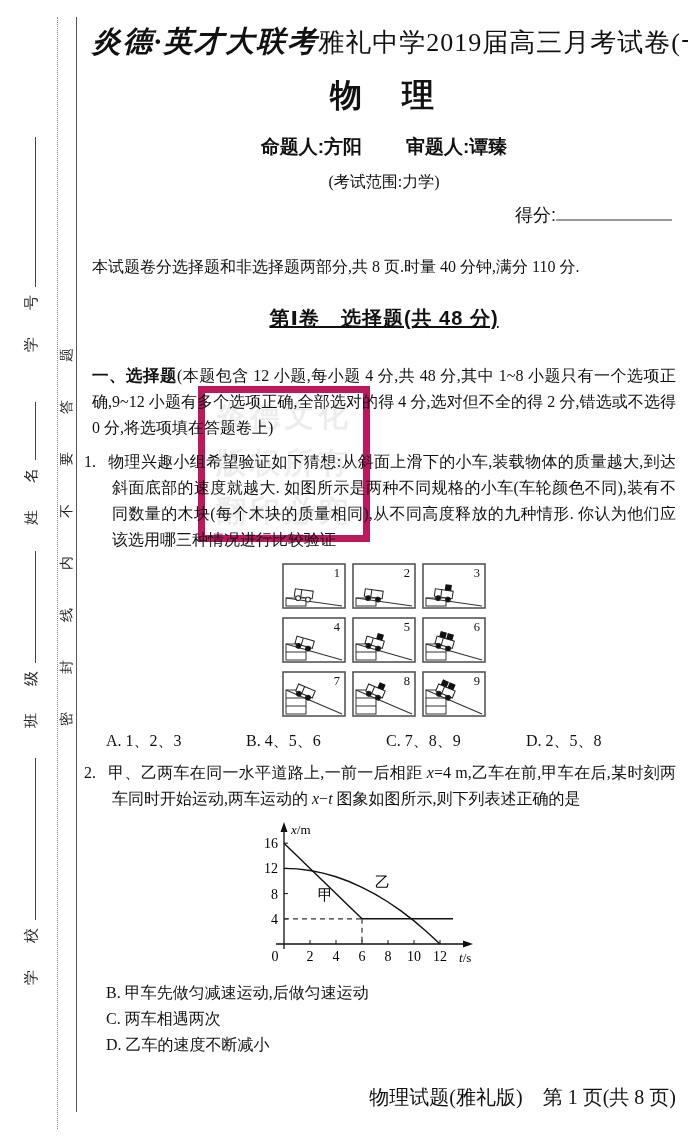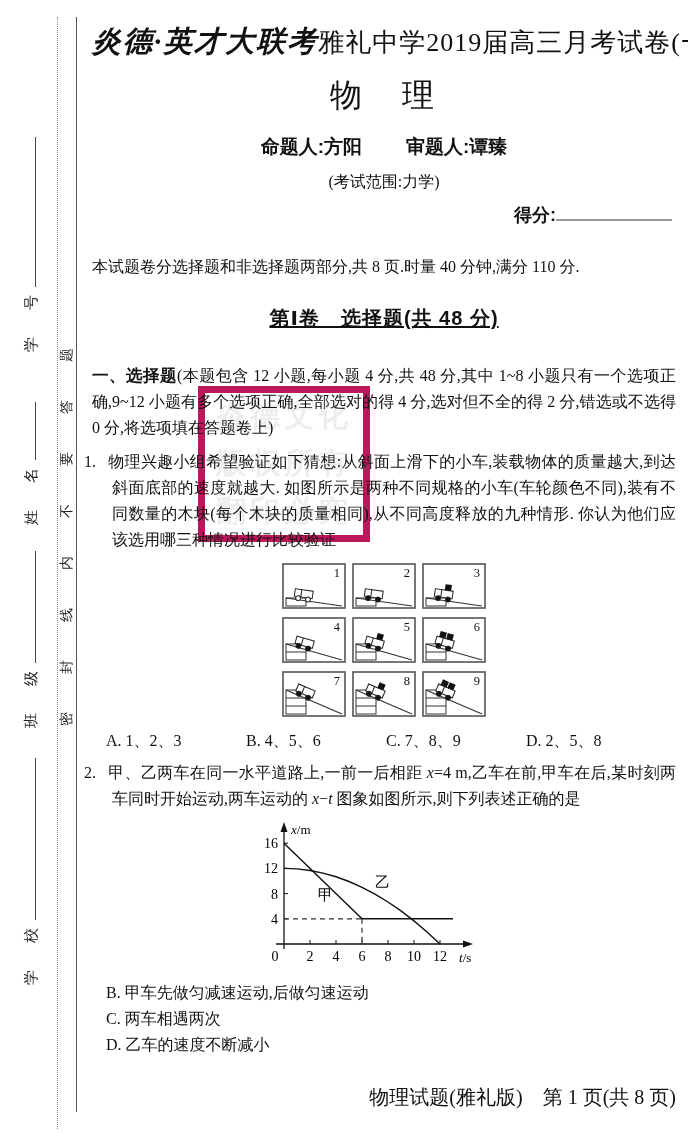--- a/index.html
+++ b/index.html
@@ -16,28 +16,28 @@
   
   .watermark{position:absolute;left:198px;top:386px;width:158px;height:142px;border:7px solid #be185d;
              z-index:0;display:flex;flex-direction:column;justify-content:space-around;text-align:center;}
   .watermark div{font-size:30px;font-weight:bold;letter-spacing:4px;color:rgba(0,0,0,0.07);
                  font-family:"Liberation Sans","DejaVu Sans",sans-serif;}
   
   .content{position:absolute;left:92px;top:14px;width:584px;z-index:1;}
   .title-line{text-align:center;white-space:nowrap;margin-top:8px;}
   .brand{font-size:29px;font-weight:900;font-style:italic;letter-spacing:2px;}
   .title-rest{font-size:26px;letter-spacing:1px;}
-  .subject{text-align:center;margin-top:12px;font-size:32px;font-weight:normal;letter-spacing:4px;
+  .subject{text-align:center;margin-top:12px;font-size:32px;font-weight:bold;letter-spacing:4px;
            font-family:"Liberation Sans","DejaVu Sans",sans-serif;}
   .people{text-align:center;margin-top:16px;font-size:19px;font-weight:bold;
           font-family:"Liberation Sans","DejaVu Sans",sans-serif;}
   .people .setter{margin-right:44px;}
   .scope{text-align:center;margin-top:12px;font-size:16px;}
   .score-row{text-align:right;margin-top:10px;padding-right:4px;height:26px;}
-  .score-label{font-size:18px;font-weight:bold;font-family:"Liberation Sans","DejaVu Sans",sans-serif;}
+  .score-label{font-size:18px;font-weight:normal;font-family:"Liberation Sans","DejaVu Sans",sans-serif;}
   .score-line{display:inline-block;width:116px;height:1em;border-bottom:2px solid #999;}
   .notice{margin:26px 0 0 0;font-size:16px;line-height:24px;}
   .section-title{margin-top:26px;text-align:center;font-size:20px;font-weight:bold;letter-spacing:1px;
                  font-family:"Liberation Sans","DejaVu Sans",sans-serif;text-decoration:underline;}
   .intro{margin:30px 0 0 0;font-size:16px;line-height:26px;text-align:justify;}
   .intro .ihead{font-weight:bold;font-family:"Liberation Sans","DejaVu Sans",sans-serif;font-size:16.5px;}
   .qtext{margin:8px 0 0 -8px;font-size:16px;line-height:26px;text-align:justify;
          padding-left:28px;text-indent:-28px;}
   .qtext .qnum{display:inline-block;width:24px;text-indent:0;}
   var{font-style:italic;font-family:"Liberation Serif",serif;}

